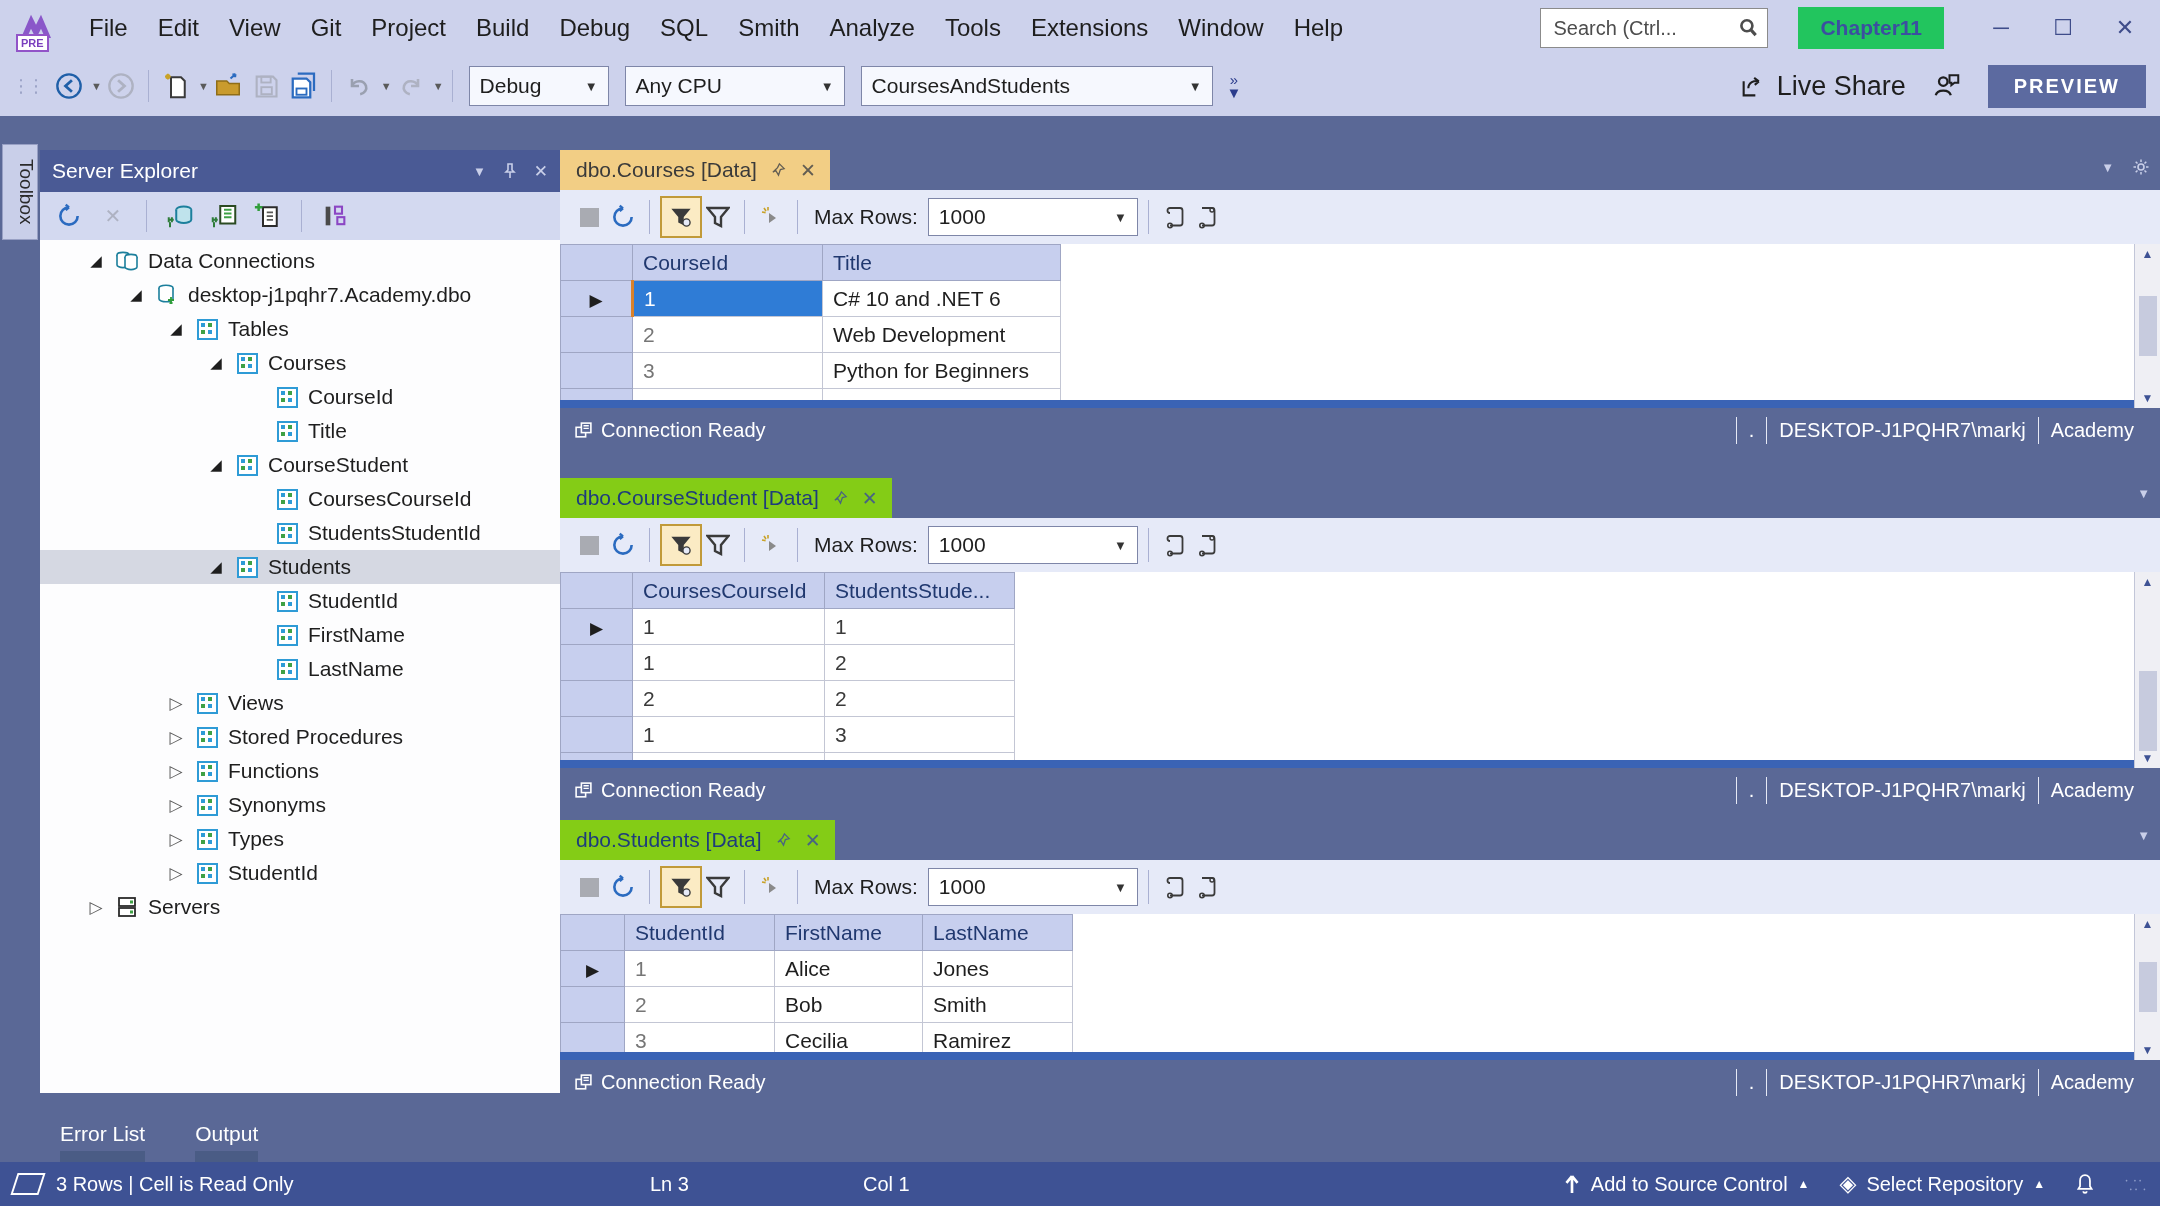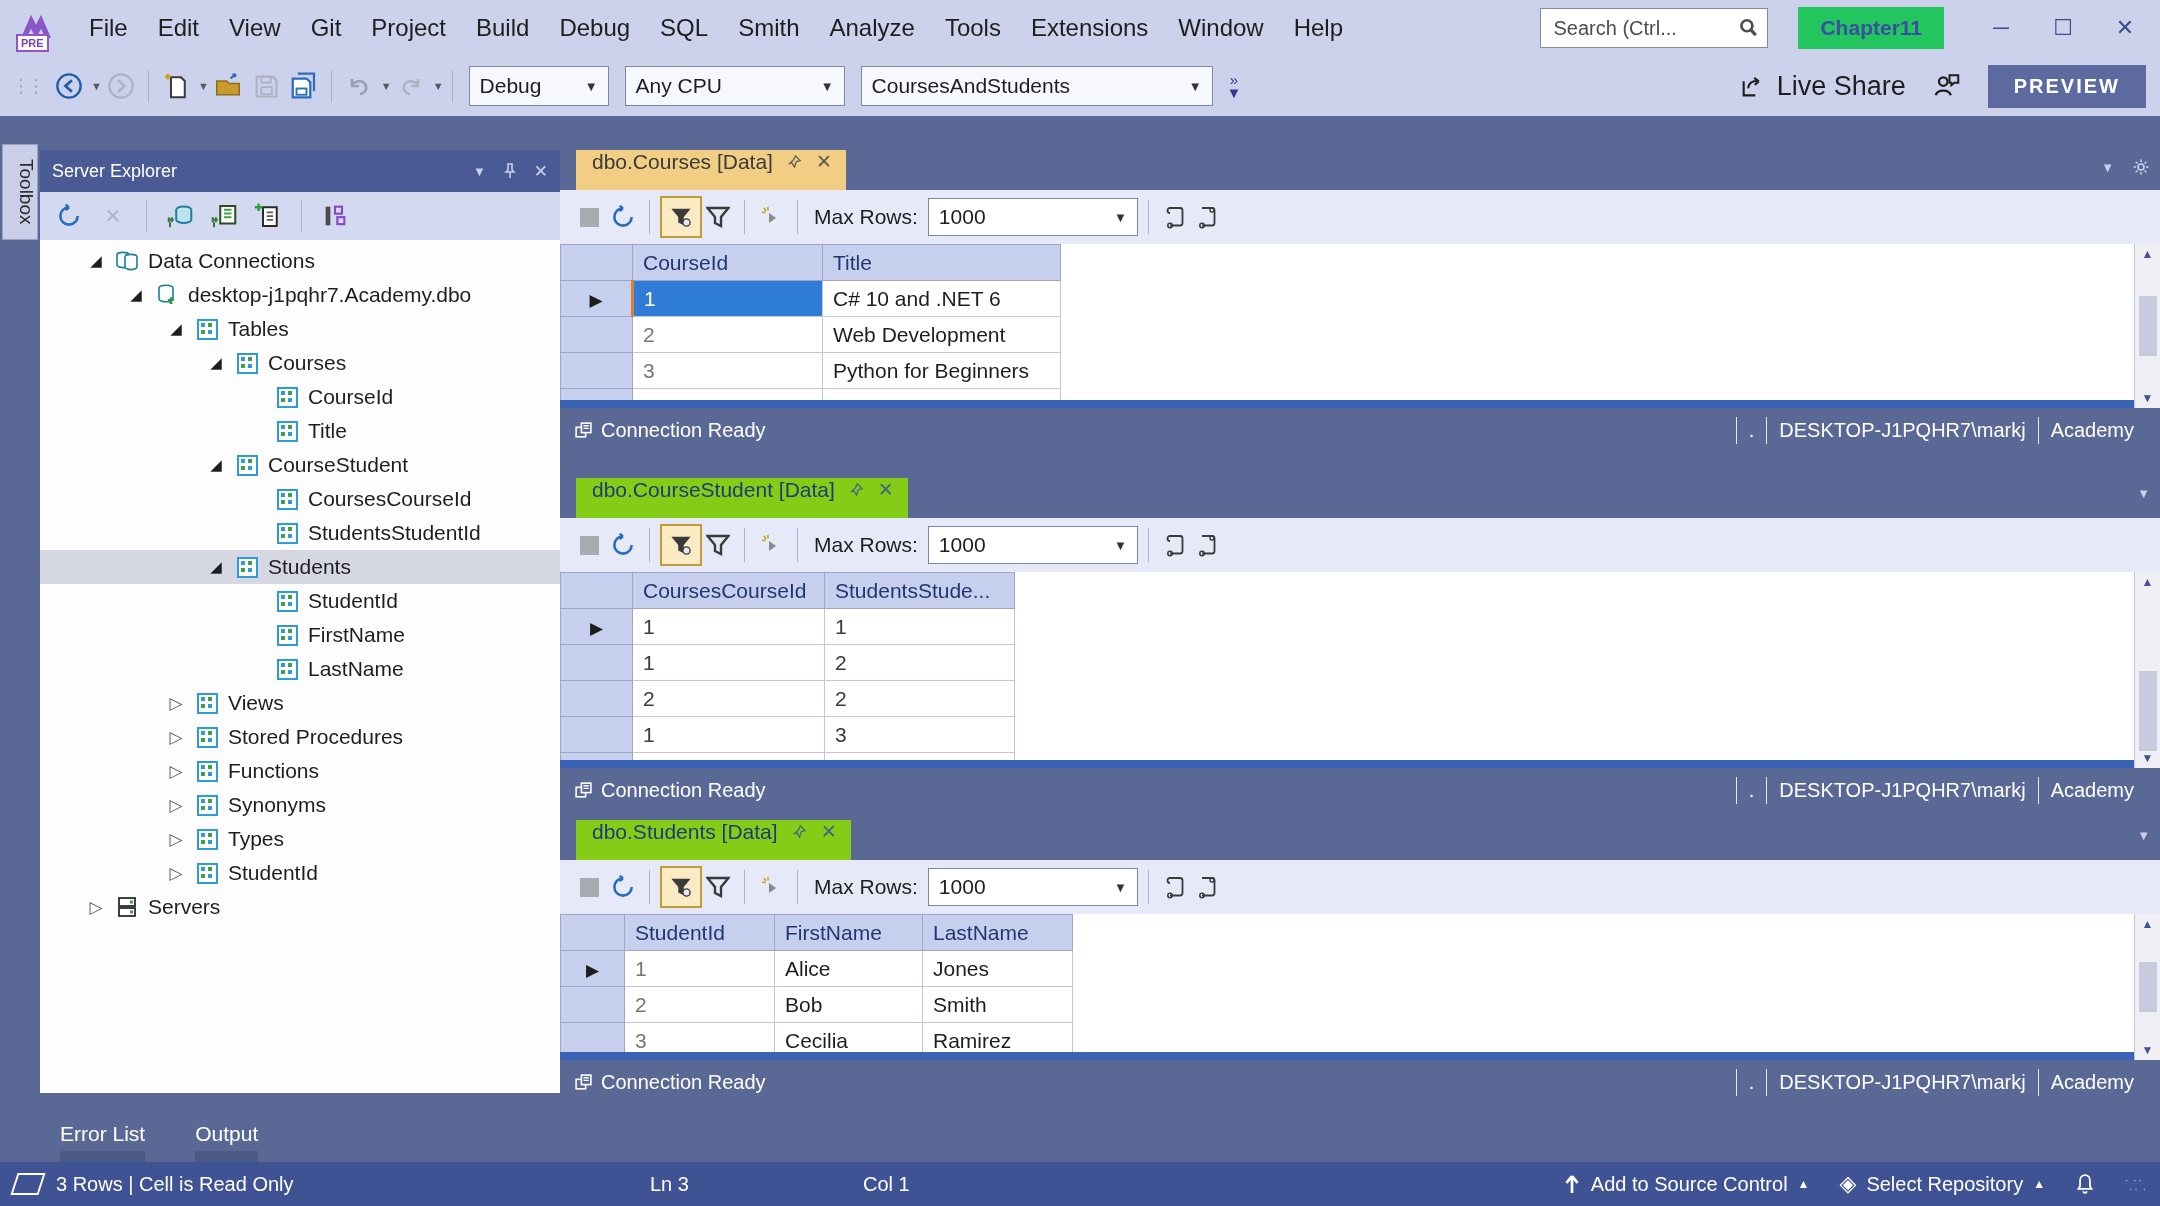--- a/index.html
+++ b/index.html
@@ -28,39 +28,39 @@
   .overflow-chev{color:#2B3C8C;font-size:15px;line-height:13px;text-align:center;margin-left:6px;}
   .toolbar-right{margin-left:auto;display:flex;align-items:center;gap:26px;padding-right:14px;}
   .liveshare{display:flex;align-items:center;gap:10px;font-size:27px;color:#1E1E1E;}
   .preview-btn{background:#5C6AA0;color:#fff;font-weight:bold;font-size:20px;letter-spacing:2px;padding:10px 26px;border:none;}
   
   .toolbox-strip{position:absolute;left:0;top:116px;width:40px;bottom:88px;background:#5A6896;}
   .toolbox-tab{position:absolute;left:2px;top:28px;width:34px;background:#C9CFE9;border:1px solid #98A0C4;color:#2B2B2B;font-size:19px;writing-mode:vertical-rl;padding:14px 0;display:flex;justify-content:center;}
   
   .sx{position:absolute;left:40px;top:150px;width:520px;height:943px;display:flex;flex-direction:column;background:#fff;}
   .sx-header{height:42px;background:#4A5A95;color:#fff;display:flex;align-items:center;padding:0 12px;flex:0 0 auto;}
-  .sx-title{font-size:18px;}
+  .sx-title{font-size:21px;}
   .sx-hicons{margin-left:auto;display:flex;align-items:center;gap:16px;color:#C9CFE9;}
   .sx-toolbar{height:48px;background:#D3D9F0;display:flex;align-items:center;padding:0 10px;gap:6px;flex:0 0 auto;}
   .sx-tree{flex:1;background:#FDFDFE;overflow:hidden;padding-top:4px;}
   .trow{display:flex;align-items:center;height:34px;font-size:21px;color:#1E1E1E;white-space:nowrap;}
   .trow.selected{background:#D5D8E2;}
   .exp{width:32px;display:flex;align-items:center;justify-content:center;font-size:15px;color:#1E1E1E;flex:0 0 auto;}
   .exp.collapsed{color:#5A5A5A;font-size:17px;}
   .ticon{width:30px;display:flex;align-items:center;justify-content:center;flex:0 0 auto;}
   .box-icon{position:relative;width:17px;height:17px;background:#fff;border:2px solid #2E9BD6;}
   .box-icon::after{content:"";position:absolute;left:2px;top:2px;width:4px;height:4px;background:#2E9BD6;box-shadow:7px 0 0 #3FA145,0 7px 0 #3FA145,7px 7px 0 #2E9BD6;}
   .lvl0{padding-left:40px;} .lvl1{padding-left:80px;} .lvl2{padding-left:120px;} .lvl3{padding-left:160px;} .lvl4{padding-left:200px;}
   .tlabel{margin-left:6px;}
   
   .docs{position:absolute;left:560px;top:116px;right:0;bottom:88px;}
   .panel{position:absolute;left:0;right:0;display:flex;flex-direction:column;}
   .p0{top:34px;height:302px;} .p1{top:362px;height:334px;} .p2{top:704px;height:284px;}
   .tabstrip{height:40px;display:flex;align-items:flex-end;background:transparent;flex:0 0 auto;position:relative;}
-  .doctab{height:40px;display:flex;gap:14px;padding:0 14px 0 16px;font-size:21px;margin-left:16px;}
+  .doctab{height:40px;display:flex;align-items:center;gap:14px;padding:0 14px 0 16px;font-size:21px;}
   .doctab.active{background:#F2CE85;color:#3A3A3A;}
   .doctab.inactive{background:#84cc16;color:#1E3C7B;}
   .tab-pin svg,.tab-x{opacity:.85;}
   .tab-x{font-size:19px;color:#4A4A4A;}
   .doctab.inactive .tab-x{color:#3E5294;}
   .strip-icons{position:absolute;right:10px;top:8px;display:flex;gap:18px;align-items:center;color:#C9CFE9;}
   .gridbar{height:54px;background:#E6EAF8;display:flex;align-items:center;padding:0 12px;flex:0 0 auto;}
   .gsep{width:1px;height:34px;background:#A9B0D2;margin:0 10px;}
   .stop-icon{width:19px;height:19px;background:#A9ABB2;margin:0 8px;}
   .filter-active{width:38px;height:38px;background:#FBEBC4;border:2px solid #C19A39;display:flex;align-items:center;justify-content:center;}

